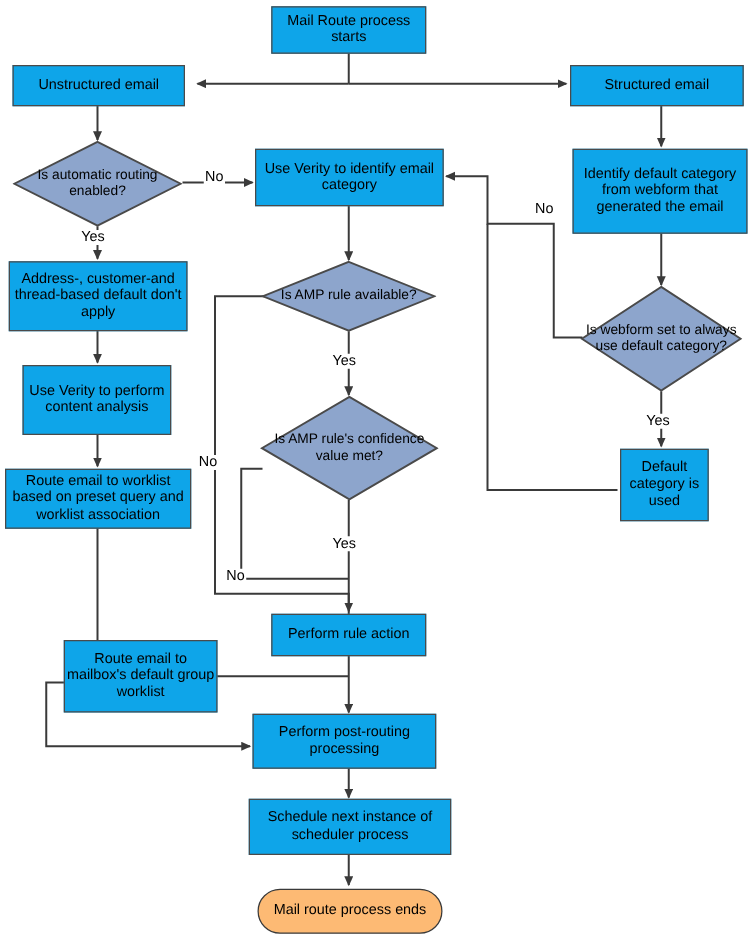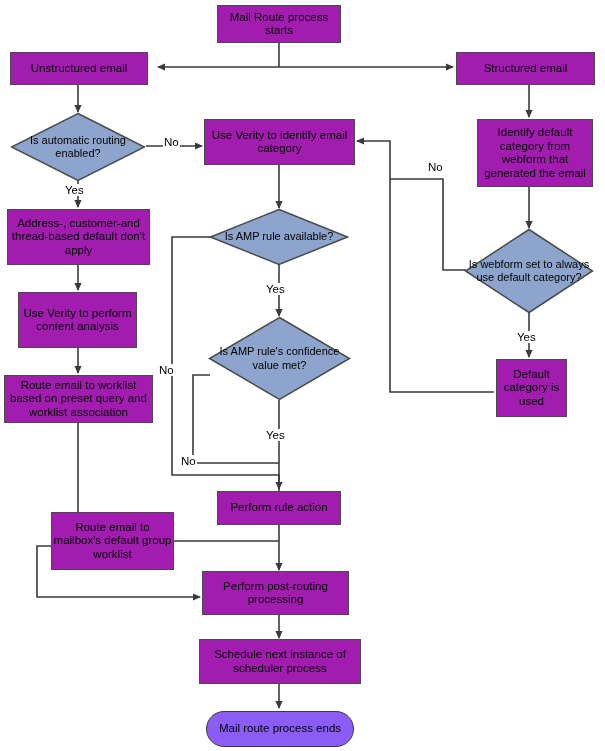--- a/index.html
+++ b/index.html
@@ -3,22 +3,22 @@
 <meta charset="utf-8">
 <style>
   html,body{margin:0;padding:0;background:#ffffff;}
   body{width:605px;height:751px;font-family:"Liberation Sans","DejaVu Sans",sans-serif;}
   #canvas{position:relative;width:605px;height:751px;overflow:hidden;}
   svg#wires{position:absolute;left:0;top:0;width:605px;height:751px;}
 
   .node{position:absolute;box-sizing:border-box;display:flex;align-items:center;
         justify-content:center;text-align:center;color:#000;font-size:11.5px;
         line-height:13.5px;z-index:3;}
-  .box{background:#a21caf;border:1.5px solid #4a4a4a;text-align:center;}
-  .term{background:#8b5cf6;border:1.5px solid #3a3a3a;border-radius:22px;text-align:center;}
+  .box{background:#0ea5e9;border:1.5px solid #4a4a4a;text-align:center;}
+  .term{background:#fdba74;border:1.5px solid #3a3a3a;border-radius:22px;text-align:center;}
   .diamond-wrap{position:absolute;z-index:2;}
   .diamond-wrap svg{position:absolute;left:0;top:0;}
   .diamond-text{position:absolute;left:0;top:0;width:100%;height:100%;
                 display:flex;align-items:center;justify-content:center;
                 text-align:center;font-size:11px;line-height:13.5px;color:#000;z-index:3;}
   .edge-label{position:absolute;z-index:4;font-size:11.5px;color:#000;
               background:#fff;padding:0 1px;}
 </style>
 </head>
 <body>
@@ -90,21 +90,21 @@
   </div>
 
   <div class="node box" style="left:456px;top:52px;width:139px;height:33px;">
     <span>Structured email</span>
   </div>
 
   <div class="node box" style="left:204px;top:119px;width:151px;height:46px;">
     <span>Use Verity to identify email category</span>
   </div>
 
-  <div class="node box" style="left:458px;top:119px;width:116px;height:68px;margin-left:19px;">
+  <div class="node box" style="left:458px;top:119px;width:140px;height:68px;">
     <span>Identify default category from webform that generated the email</span>
   </div>
 
   <div class="node box" style="left:7px;top:209px;width:143px;height:56px;">
     <span>Address-, customer-and thread-based default don't apply</span>
   </div>
 
   <div class="node box" style="left:4px;top:375px;width:149px;height:48px;">
     <span>Route email to worklist based on preset query and worklist association</span>
   </div>

